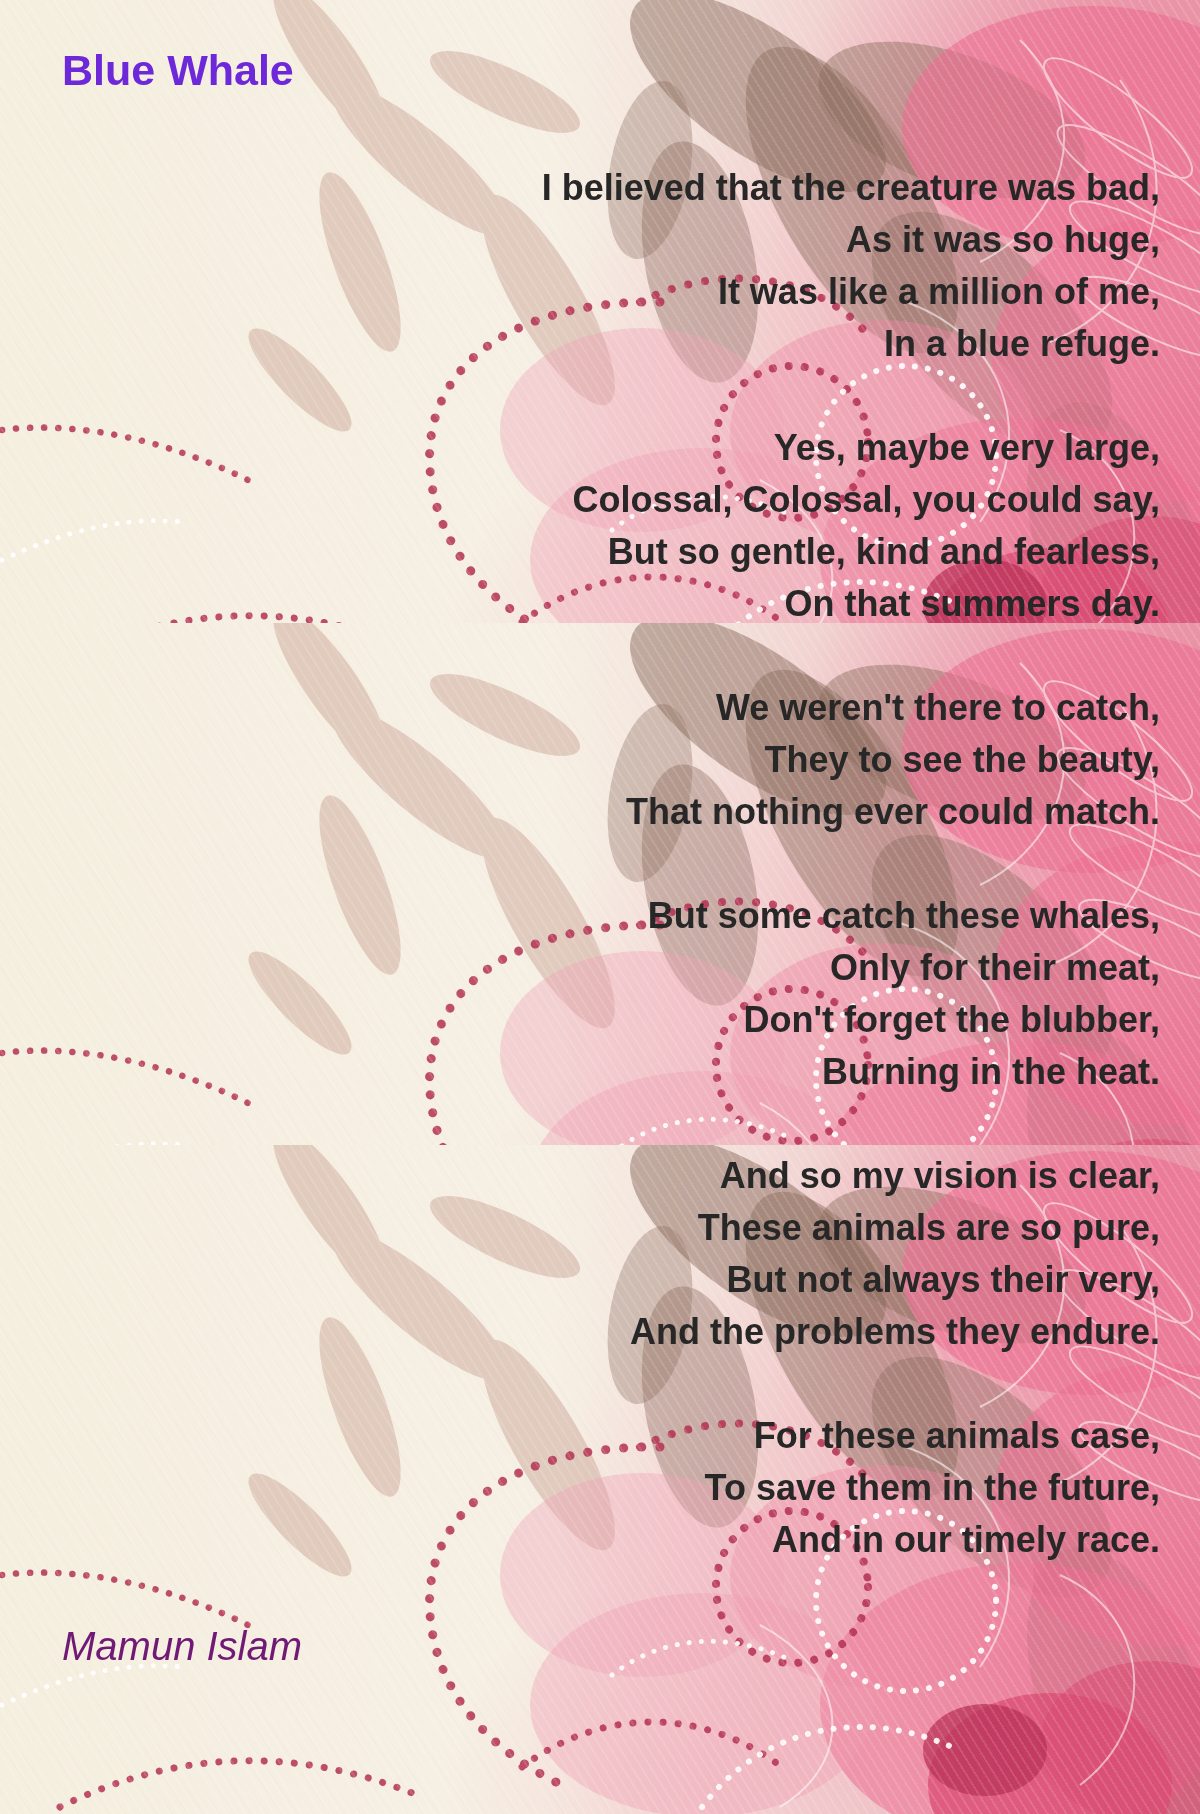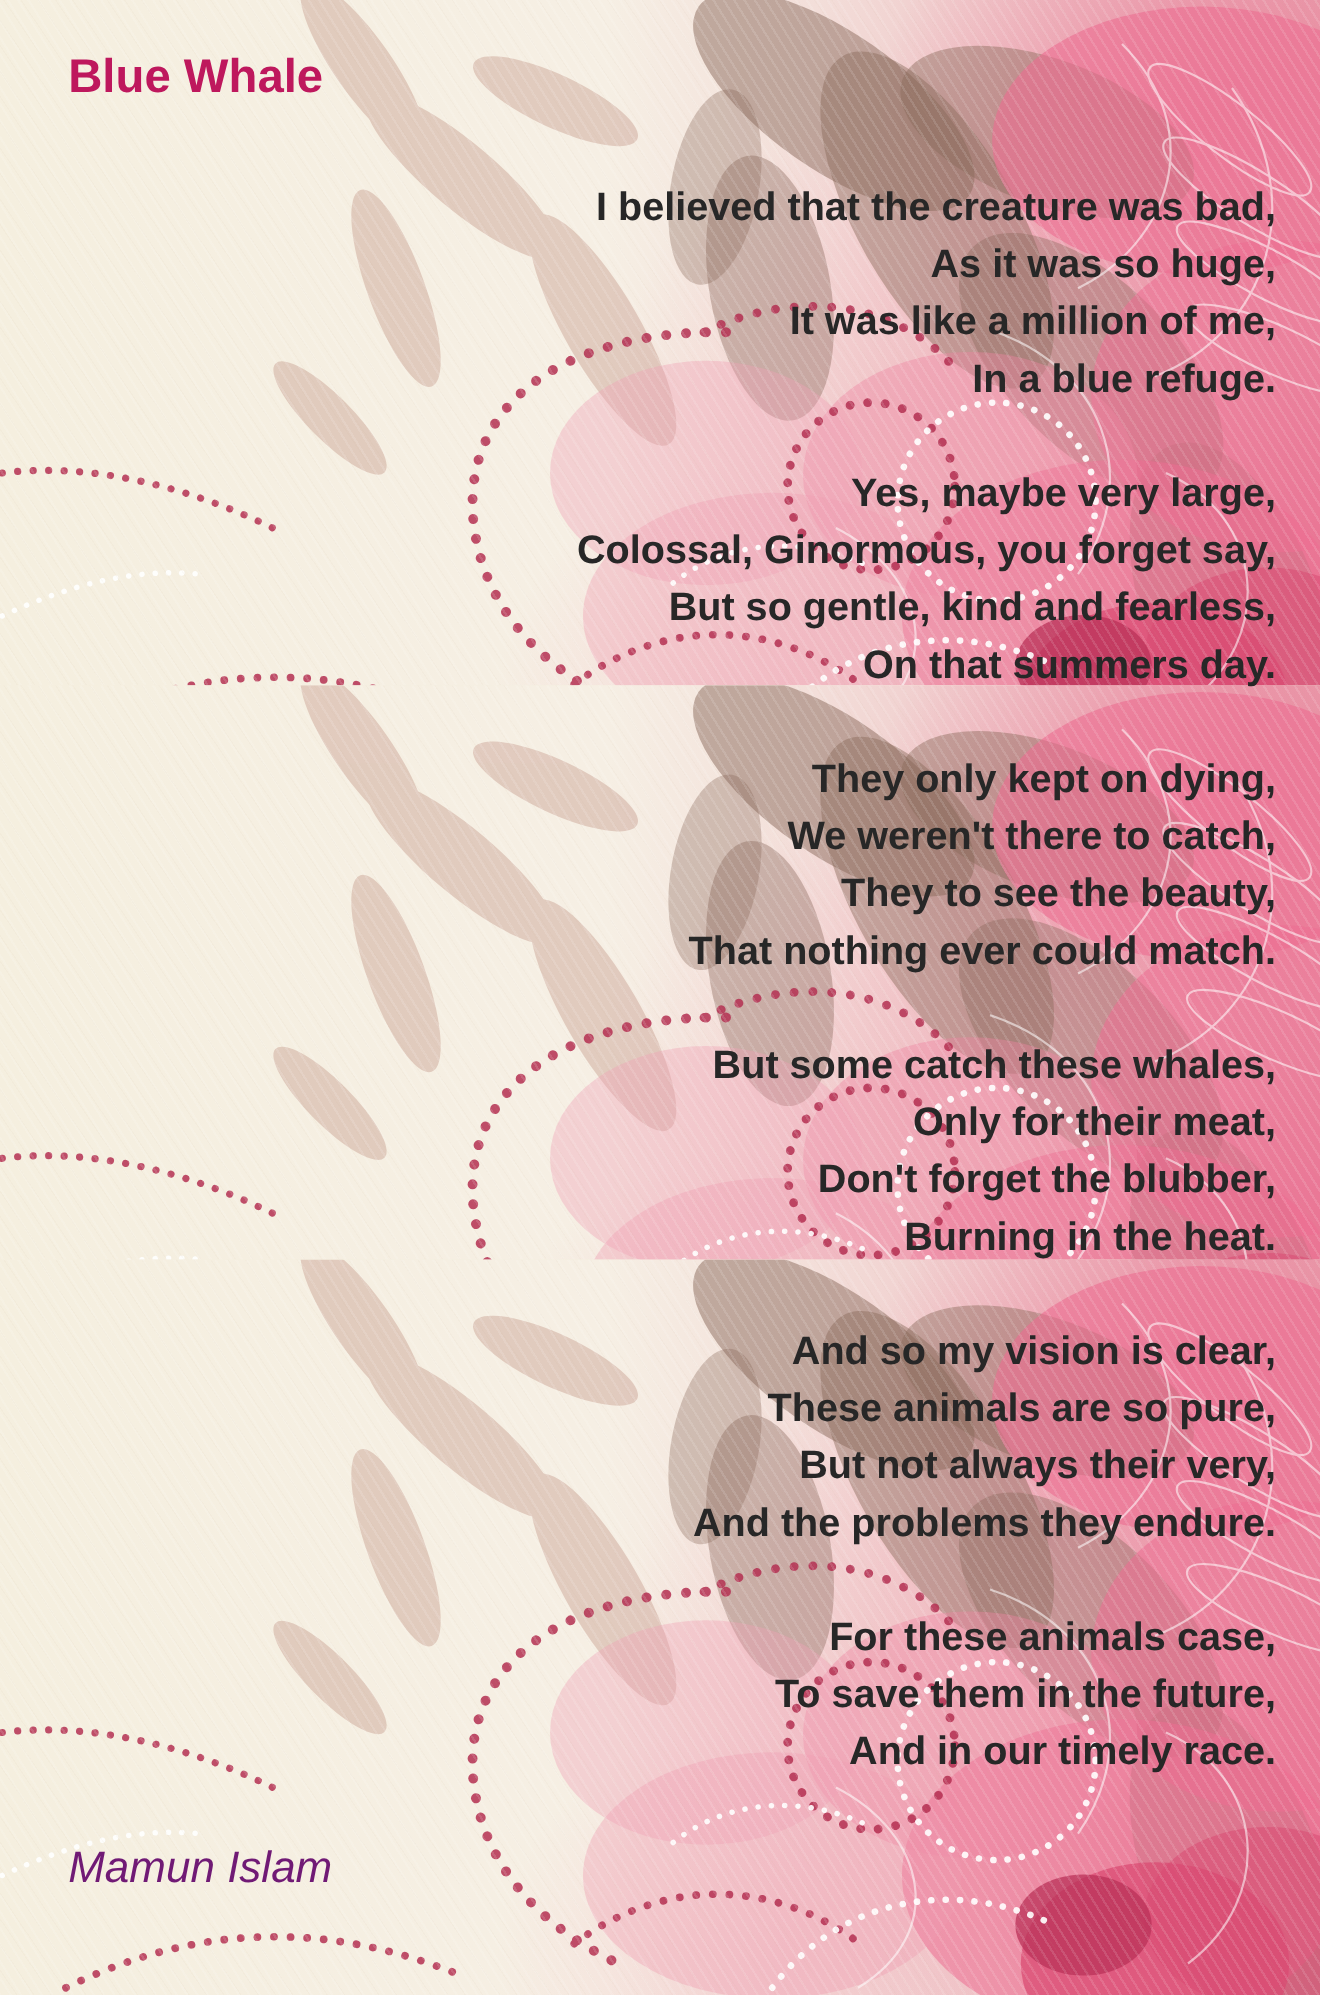--- a/index.html
+++ b/index.html
@@ -48,21 +48,21 @@
   .content {
     position: absolute; inset: 0;
     padding: 44px 40px 0 62px;
     box-sizing: border-box;
   }
   .title {
     margin: 0;
     font-size: 43px;
     font-weight: bold;
     line-height: 52px;
-    color: #be185d;
+    color: #6d28d9;
   }
   .stanza { margin: 0 0 52px 0; text-align: right; }
   .stanza.first { margin-top: 66px; }
   .stanza p {
     margin: 0;
     font-size: 36px;
     font-weight: bold;
     line-height: 52px;
     color: #272727;
   }
@@ -269,27 +269,26 @@
 
     <div class="stanza first">
       <p>I believed that the creature was bad,</p>
       <p>As it was so huge,</p>
       <p>It was like a million of me,</p>
       <p>In a blue refuge.</p>
     </div>
 
     <div class="stanza">
       <p>Yes, maybe very large,</p>
-      <p>Colossal, Ginormous, you forget say,</p>
+      <p>Colossal, Colossal, you could say,</p>
       <p>But so gentle, kind and fearless,</p>
       <p>On that summers day.</p>
     </div>
 
     <div class="stanza">
-      <p>They only kept on dying,</p>
       <p>We weren't there to catch,</p>
       <p>They to see the beauty,</p>
       <p>That nothing ever could match.</p>
     </div>
 
     <div class="stanza">
       <p>But some catch these whales,</p>
       <p>Only for their meat,</p>
       <p>Don't forget the blubber,</p>
       <p>Burning in the heat.</p>

